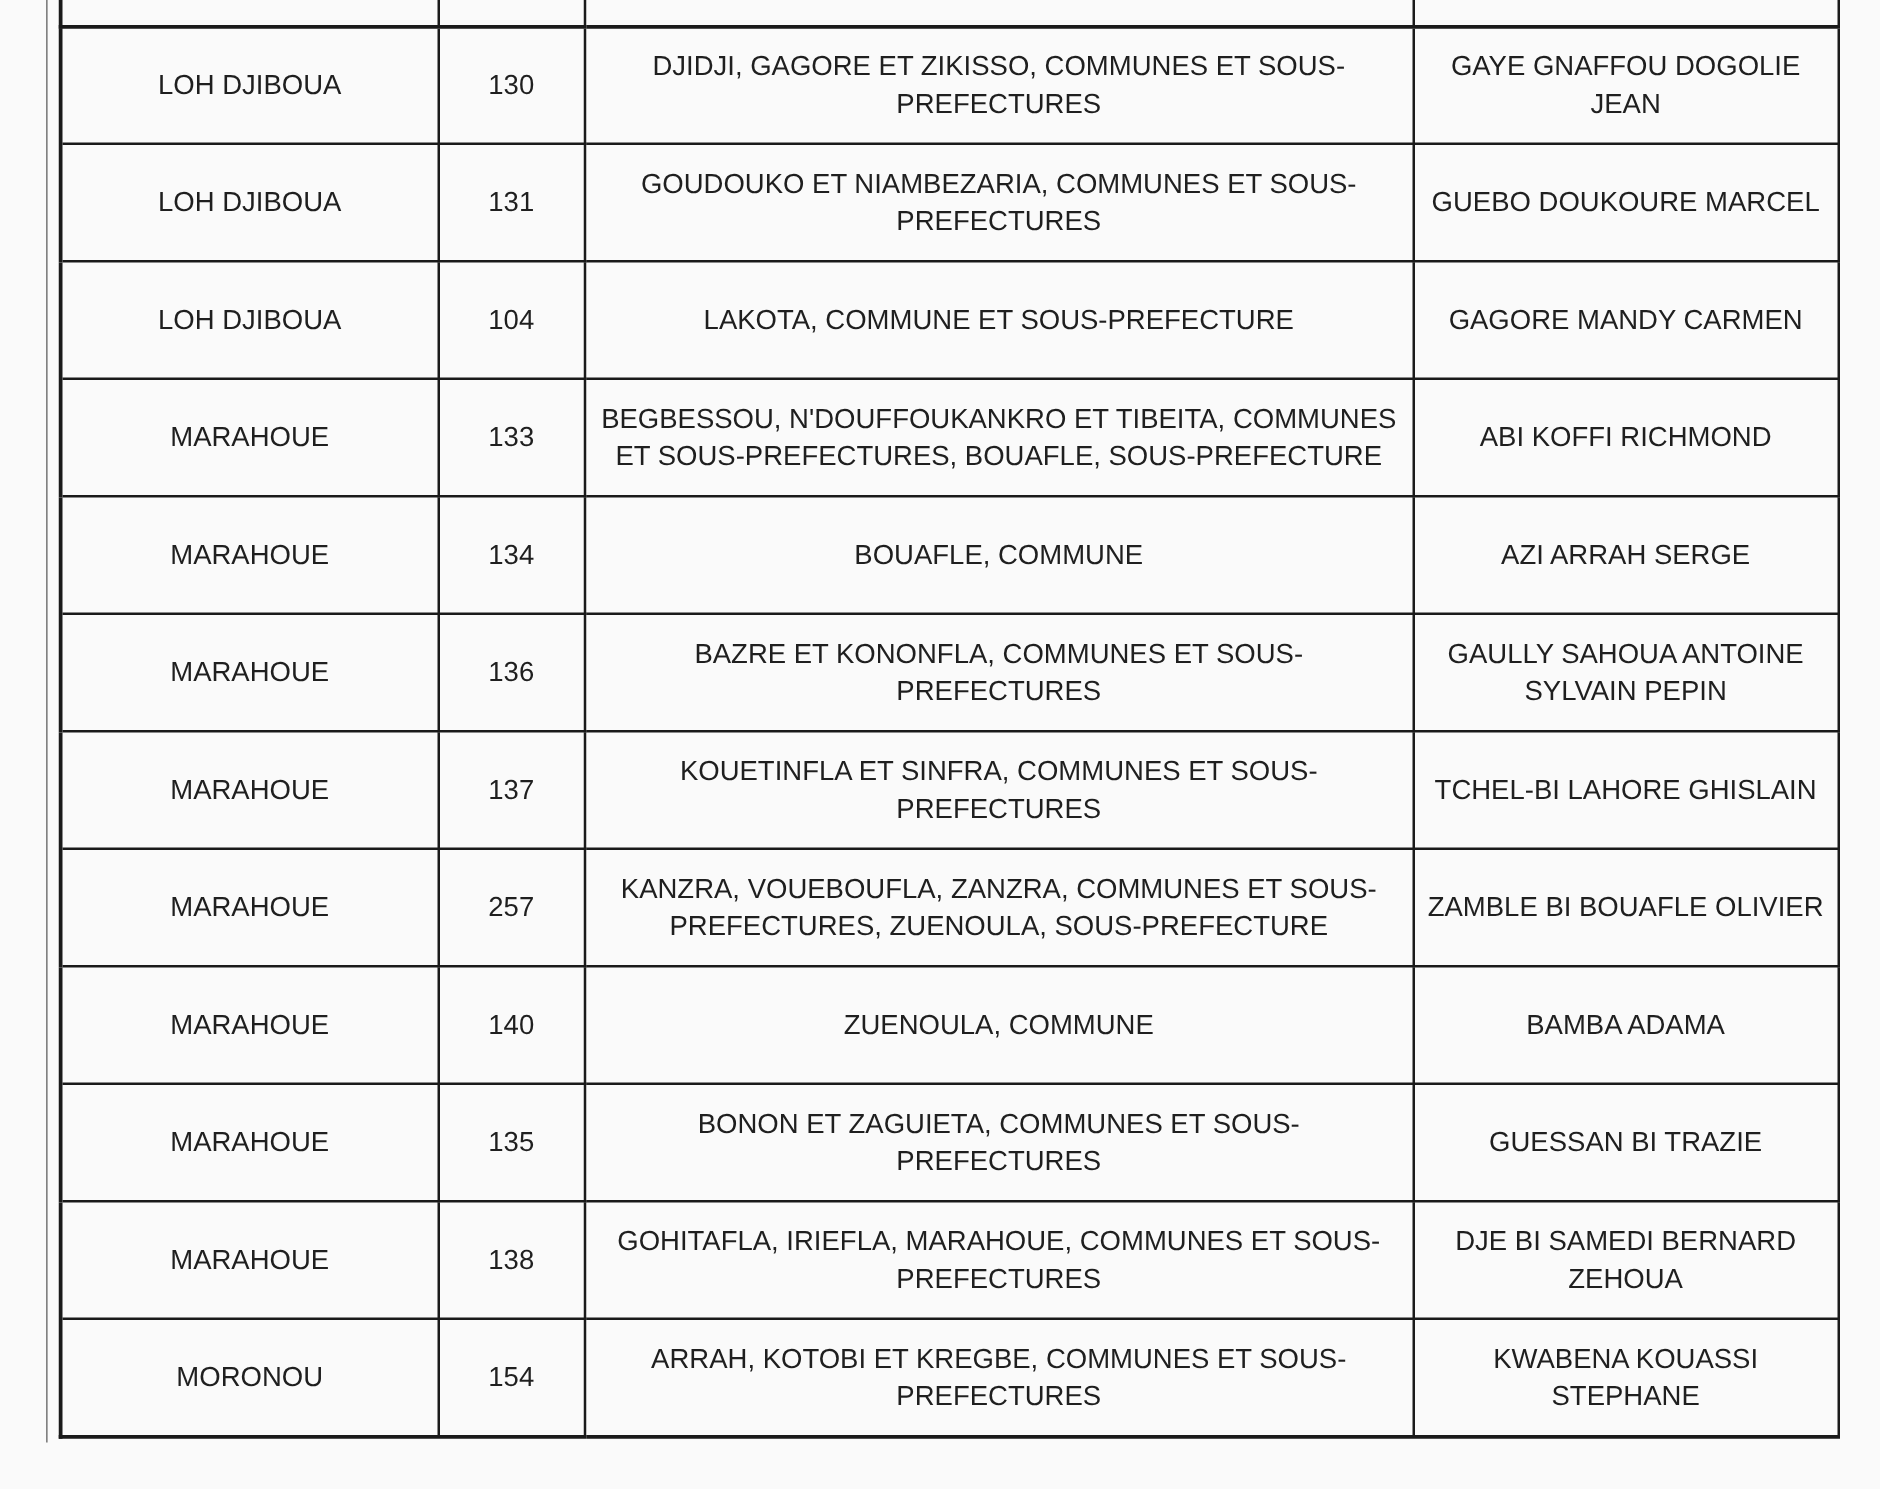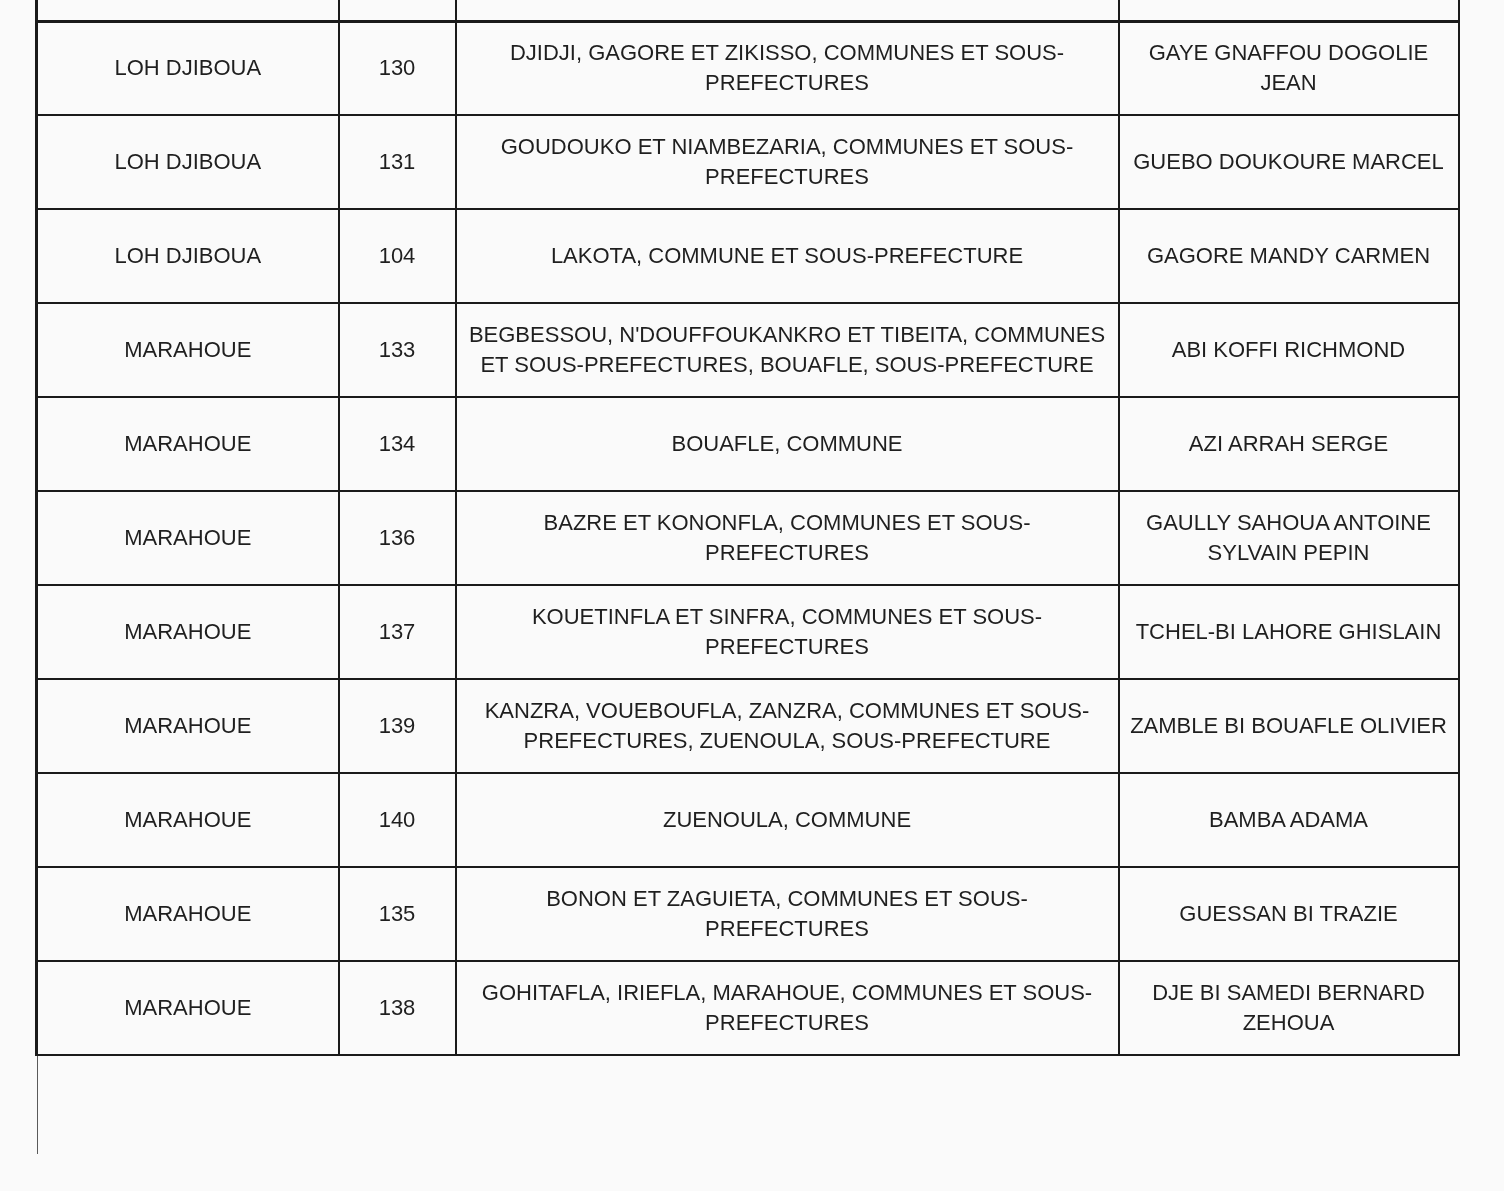--- a/index.html
+++ b/index.html
@@ -23,21 +23,21 @@
   .edge-line {
     position: absolute;
     left: 37px;
     top: 0;
     width: 1px;
     height: 1154px;
     background: #5a5a5a;
   }
   table.doc-table {
     position: absolute;
-    left: 35px;
+    left: 47px;
     top: 0;
     border-collapse: collapse;
     table-layout: fixed;
     width: 1422px;
     background: #fafafa;
   }
   table.doc-table td {
     border: 2px solid #1a1a1a;
     text-align: center;
     vertical-align: middle;
@@ -122,21 +122,21 @@
         <td>GAULLY SAHOUA ANTOINE SYLVAIN PEPIN</td>
       </tr>
       <tr class="data-row">
         <td>MARAHOUE</td>
         <td>137</td>
         <td>KOUETINFLA ET SINFRA, COMMUNES ET SOUS-PREFECTURES</td>
         <td>TCHEL-BI LAHORE GHISLAIN</td>
       </tr>
       <tr class="data-row">
         <td>MARAHOUE</td>
-        <td>139</td>
+        <td>257</td>
         <td>KANZRA, VOUEBOUFLA, ZANZRA, COMMUNES ET SOUS-PREFECTURES, ZUENOULA, SOUS-PREFECTURE</td>
         <td>ZAMBLE BI BOUAFLE OLIVIER</td>
       </tr>
       <tr class="data-row">
         <td>MARAHOUE</td>
         <td>140</td>
         <td>ZUENOULA, COMMUNE</td>
         <td>BAMBA ADAMA</td>
       </tr>
       <tr class="data-row">
@@ -144,15 +144,21 @@
         <td>135</td>
         <td>BONON ET ZAGUIETA, COMMUNES ET SOUS-PREFECTURES</td>
         <td>GUESSAN BI TRAZIE</td>
       </tr>
       <tr class="data-row">
         <td>MARAHOUE</td>
         <td>138</td>
         <td>GOHITAFLA, IRIEFLA, MARAHOUE, COMMUNES ET SOUS-PREFECTURES</td>
         <td>DJE BI SAMEDI BERNARD ZEHOUA</td>
       </tr>
+      <tr class="data-row last-row">
+        <td>MORONOU</td>
+        <td>154</td>
+        <td>ARRAH, KOTOBI ET KREGBE, COMMUNES ET SOUS-PREFECTURES</td>
+        <td>KWABENA KOUASSI STEPHANE</td>
+      </tr>
     </tbody>
   </table>
 </div>
 
 </body></html>

